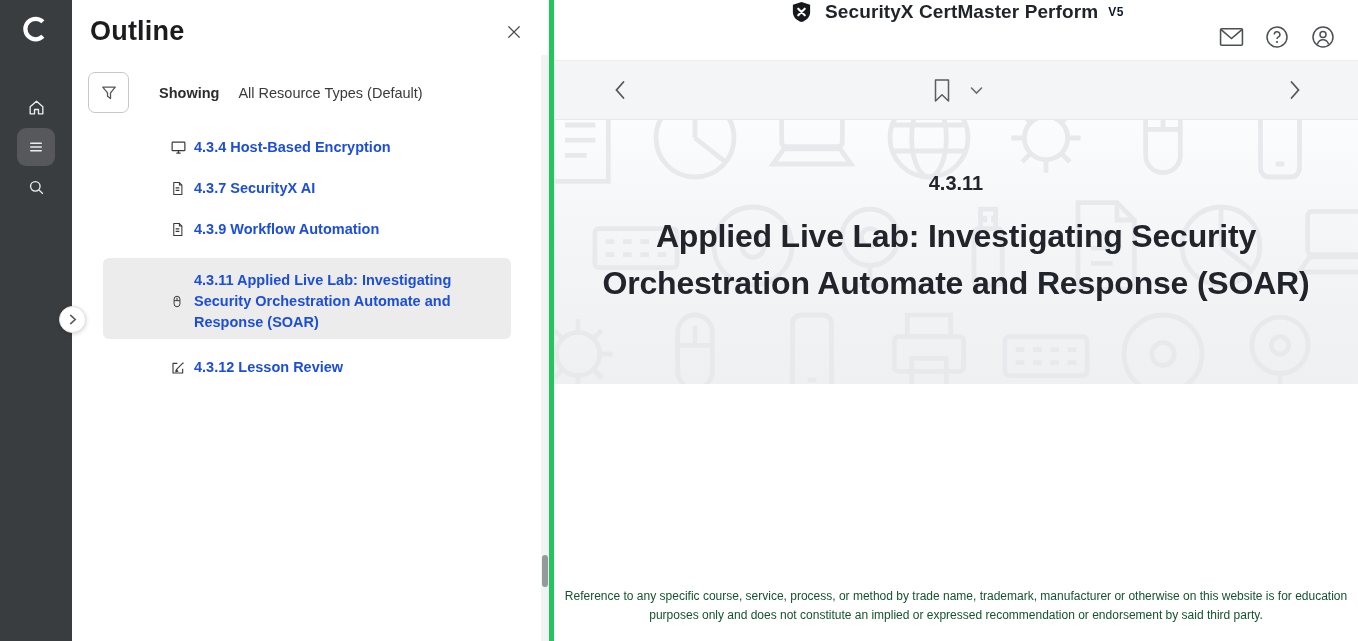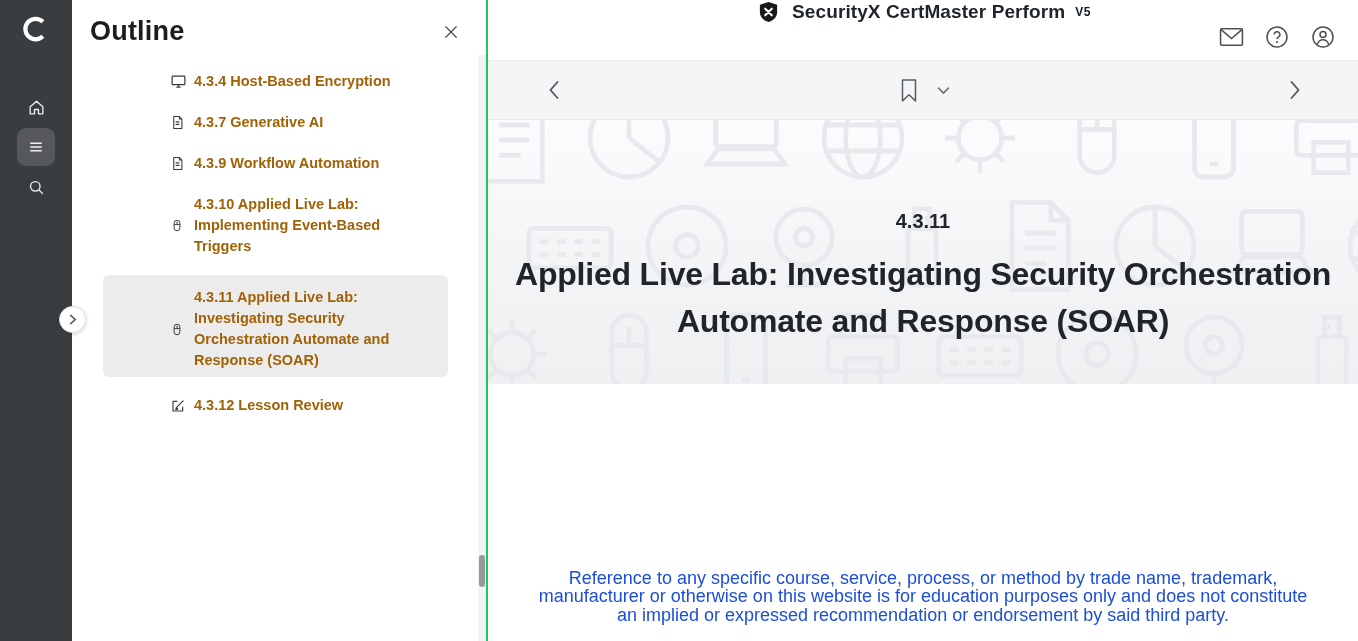--- a/index.html
+++ b/index.html
@@ -16,34 +16,34 @@
   .rail-btn.first { margin-top:42px; }
   .rail-btn.active { background:#56585B; }
   .rail svg { display:block; }
 
   
   .expand-handle { position:absolute; left:59px; top:306px; width:27px; height:27px; border-radius:50%;
     background:#fff; border:1px solid #e2e2e2; box-shadow:0 1px 4px rgba(0,0,0,.18);
     display:flex; align-items:center; justify-content:center; z-index:20; cursor:pointer; }
 
   
-  .outline-panel { width:416px; height:100%; background:#fff; position:relative;
-    border-right:2px solid #22c55e; flex-shrink:0; }
+  .outline-panel { width:482px; height:100%; background:#fff; position:relative;
+    border-right:5px solid #22c55e; flex-shrink:0; }
   .panel-head { display:flex; align-items:center; justify-content:space-between; padding:16px 22px 0 18px; }
   .panel-title { font-size:27px; font-weight:700; color:#1c1c1e; letter-spacing:.2px; }
   .close-btn { width:26px; height:26px; display:flex; align-items:center; justify-content:center; cursor:pointer; }
   .filter-row { display:flex; align-items:center; margin:25px 0 0 16px; }
   .filter-btn { width:41px; height:41px; border:1px solid #c6c8ca; border-radius:7px; background:#fff;
     display:flex; align-items:center; justify-content:center; cursor:pointer; }
   .showing-label { margin-left:30px; font-weight:700; font-size:14.5px; color:#2d2d2f; }
   .filter-value { margin-left:19px; font-size:14.5px; color:#3a3a3c; }
 
   .ol-list { margin-top:22px; }
   .ol-item { display:flex; align-items:center; margin:0 38px 16px 31px; padding:2px 10px 2px 67px;
-    font-size:14.5px; font-weight:600; color:#a16207; line-height:21px; cursor:pointer; border-radius:6px; }
+    font-size:14.5px; font-weight:600; color:#1d4ed8; line-height:21px; cursor:pointer; border-radius:6px; }
   .ol-item .ic { flex-shrink:0; width:17px; margin-right:7px; display:flex; align-items:center; }
   .ol-item.selected { background:#ececec; padding-top:12px; padding-bottom:6px; }
 
   .panel-scrollbar { position:absolute; top:55px; bottom:0; right:0; width:8px; background:#f2f3f4; }
   .panel-scroll-thumb { position:absolute; top:500px; left:1px; width:6px; height:32px;
     background:#96999c; border-radius:3px; cursor:pointer; }
 
   
   .main { flex:1; height:100%; display:flex; flex-direction:column; background:#fff; min-width:0; }
   .main-header { height:60px; background:#fff; display:flex; align-items:center; padding:0 22px 0 24px;flex-direction:column; }
@@ -58,26 +58,26 @@
   .nav-arrow { width:30px; height:30px; display:flex; align-items:center; justify-content:center; cursor:pointer; }
   .nav-center { flex:1; display:flex; align-items:center; justify-content:center; gap:18px; }
   .bookmark-btn, .bookmark-caret { display:flex; align-items:center; justify-content:center; cursor:pointer; }
 
   .content { flex:1; position:relative; background:#fff; overflow:hidden; }
   .hero-band { position:relative; height:264px; overflow:hidden;
     background:linear-gradient(180deg,#fbfcfd 0%,#f3f4f6 55%,#eef0f2 100%); }
   .bg-pattern { position:absolute; inset:0; pointer-events:none; }
   .bg-pattern svg { position:absolute; }
   .hero-inner { position:relative; text-align:center; padding-top:52px; }
-  .section-number { font-size:20px; font-weight:700; color:#22262c;margin-top:38px; }
+  .section-number { font-size:20px; font-weight:700; color:#22262c; }
   .hero-title { margin:18px auto 0; font-size:32px; font-weight:700; color:#21252b; line-height:47px;
     max-width:866px; letter-spacing:-.2px; }
 
   .disclaimer { position:absolute; left:0; right:0; bottom:17px; text-align:center; }
-  .disclaimer p { max-width:788px; margin:0 auto; font-size:18px; line-height:18.5px; color:#1d4ed8; }
+  .disclaimer p { max-width:788px; margin:0 auto; font-size:12px; line-height:18.5px; color:#14532d; }
 
   .defs-hidden { position:absolute; width:0; height:0; overflow:hidden; }
 </style>
 </head>
 <body>
 
 <svg class="defs-hidden" aria-hidden="true">
   <defs>
     <g id="bg-doc">
         <path d="M6 2 h9 l4 4 v16 h-13 z" fill="none"></path>
@@ -175,20 +175,29 @@
   <div class="outline-panel">
     <div class="panel-head">
       <div class="panel-title">Outline</div>
       <div class="close-btn">
         <svg width="18" height="18" viewBox="0 0 24 24" stroke="#4c4c4c" stroke-width="1.6" stroke-linecap="round">
           <path d="M5 5 L19 19 M19 5 L5 19"></path>
         </svg>
       </div>
     </div>
 
+    <div class="filter-row">
+      <div class="filter-btn">
+        <svg width="20" height="20" viewBox="0 0 24 24" fill="none" stroke="#55575a" stroke-width="1.6" stroke-linejoin="round">
+          <path d="M4.5 5 H19.5 L13.8 11.8 V18.6 L10.2 16 V11.8 Z"></path>
+        </svg>
+      </div>
+      <span class="showing-label">Showing</span>
+      <span class="filter-value">All Resource Types (Default)</span>
+    </div>
 
     <div class="ol-list">
 
       <div class="ol-item">
         <span class="ic">
           <svg width="17" height="17" viewBox="0 0 24 24" fill="none" stroke="#3a3a3c" stroke-width="1.7" stroke-linejoin="round">
               <rect x="3" y="4.5" width="18" height="12" rx="1"></rect>
               <path d="M9 20 h6 M12 16.5 V20"></path>
             </svg>
         </span>
@@ -197,43 +206,34 @@
 
 
 
       <div class="ol-item">
         <span class="ic">
           <svg width="15" height="17" viewBox="0 0 24 24" fill="none" stroke="#3a3a3c" stroke-width="1.7" stroke-linejoin="round">
               <path d="M6 2.5 h9 l4 4 v15 h-13 z"></path>
               <path d="M15 2.5 v4 h4 M9 11 h6 M9 15 h6"></path>
             </svg>
         </span>
-        <span class="lbl">4.3.7 Generative AI</span>
+        <span class="lbl">4.3.7 SecurityX AI</span>
       </div>
 
 
       <div class="ol-item">
         <span class="ic">
           <svg width="15" height="17" viewBox="0 0 24 24" fill="none" stroke="#3a3a3c" stroke-width="1.7" stroke-linejoin="round">
               <path d="M6 2.5 h9 l4 4 v15 h-13 z"></path>
               <path d="M15 2.5 v4 h4 M9 11 h6 M9 15 h6"></path>
             </svg>
         </span>
         <span class="lbl">4.3.9 Workflow Automation</span>
       </div>
 
-      <div class="ol-item">
-        <span class="ic">
-          <svg width="14" height="17" viewBox="0 0 24 24" fill="none" stroke="#3a3a3c" stroke-width="1.7">
-              <rect x="7" y="3" width="10" height="18" rx="5"></rect>
-              <path d="M12 5.5 V10.5 M7 10.5 h10"></path>
-            </svg>
-        </span>
-        <span class="lbl">4.3.10 Applied Live Lab: Implementing Event-Based Triggers</span>
-      </div>
 
       <div class="ol-item selected">
         <span class="ic">
           <svg width="14" height="17" viewBox="0 0 24 24" fill="none" stroke="#3a3a3c" stroke-width="1.7">
               <rect x="7" y="3" width="10" height="18" rx="5"></rect>
               <path d="M12 5.5 V10.5 M7 10.5 h10"></path>
             </svg>
         </span>
         <span class="lbl">4.3.11 Applied Live Lab: Investigating Security Orchestration Automate and Response (SOAR)</span>
       </div>

